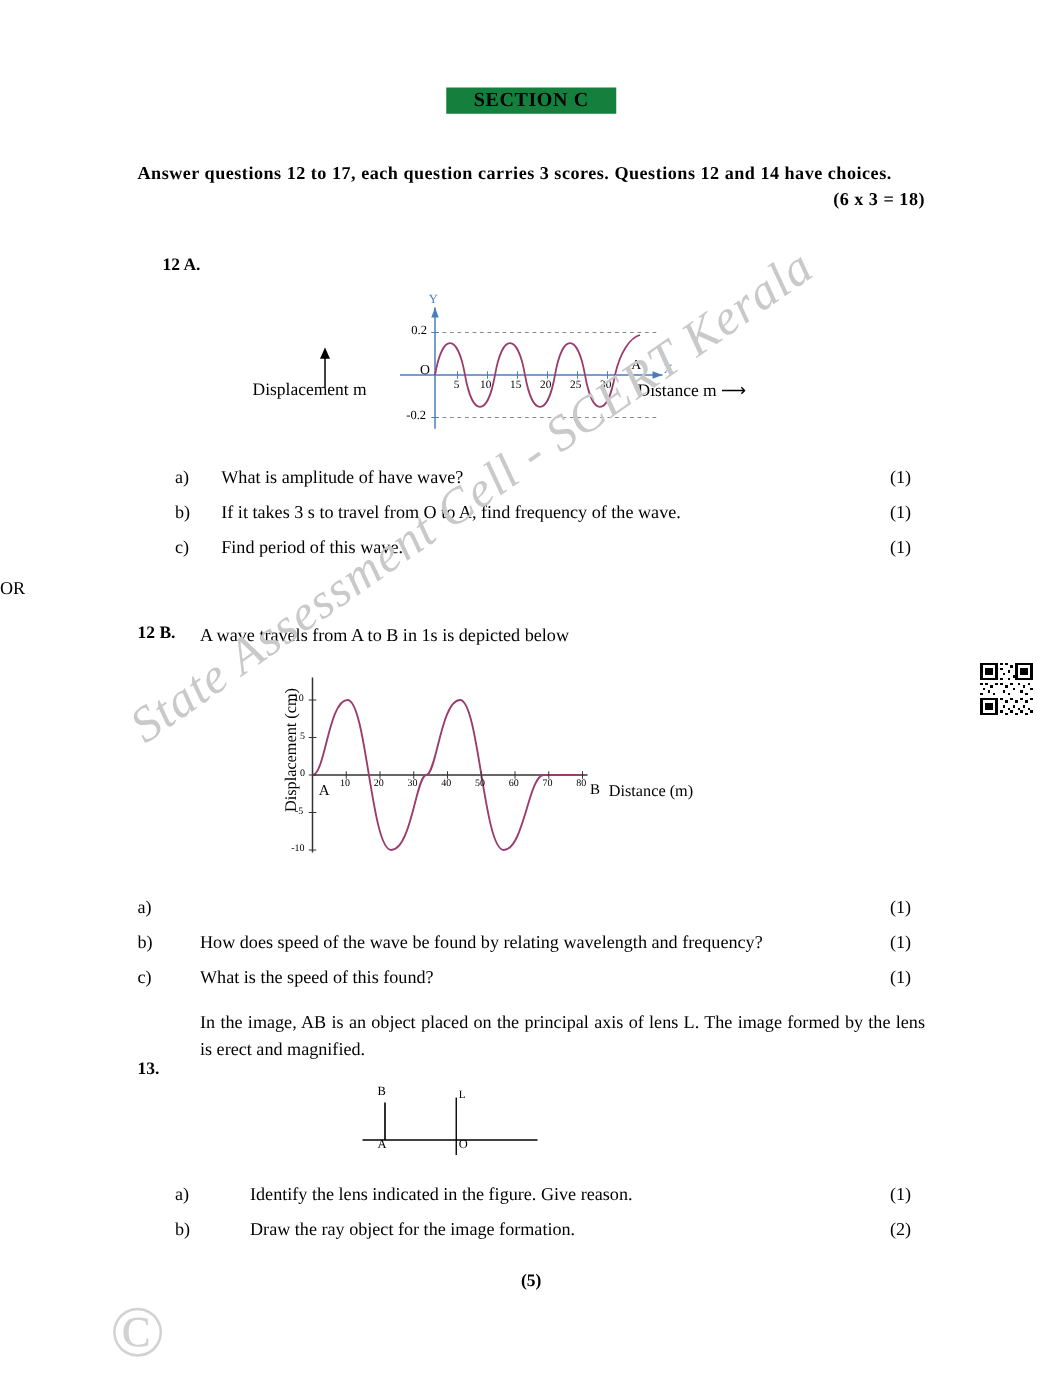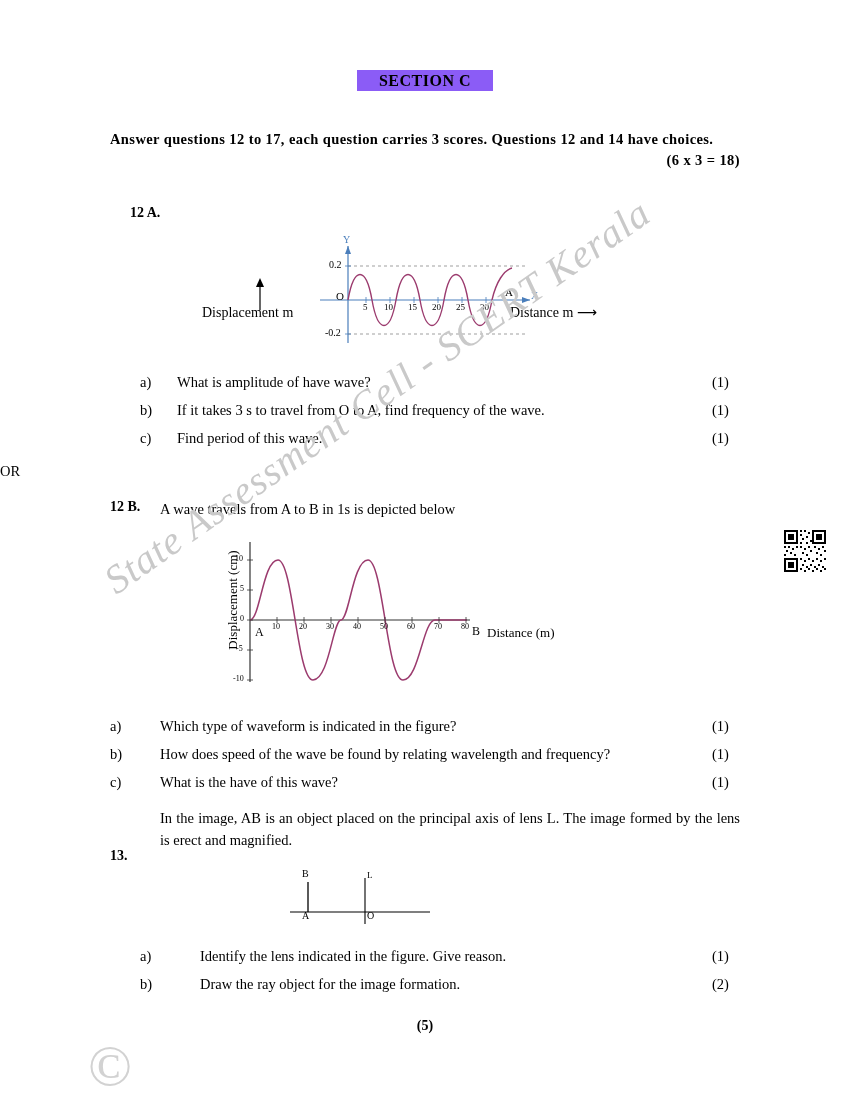--- a/index.html
+++ b/index.html
@@ -27,21 +27,21 @@
     position: absolute;
     top: 72px;
     left: 0;
     width: 850px;
     text-align: center;
     font-weight: bold;
     font-size: 16px;
     letter-spacing: 0.5px;
   }
   .section-head span {
-    background: #8b5cf6;
+    background: #15803d;
     padding: 2px 22px;
   }
 
   
   .instruction {
     position: absolute;
     top: 129px;
     left: 110px;
     width: 630px;
     font-weight: bold;
@@ -261,29 +261,28 @@
     <div style="position:absolute; left:219px; top:92px; font-size:8px;">70</div>
     <div style="position:absolute; left:246px; top:92px; font-size:8px;">80</div>
     
     <div style="position:absolute; left:40px; top:95px; font-size:12px;">A</div>
     <div style="position:absolute; left:257px; top:94px; font-size:12px;">B</div>
     <div style="position:absolute; left:272px; top:95px; font-size:13px;">Distance (m)</div>
     <div style="position:absolute; left:-52px; top:62px; font-size:13px; transform:rotate(-90deg); transform-origin:center; width:140px; text-align:center;">Displacement (cm)</div>
   </div>
 
   <div class="sub-label" style="top:718px; left:110px;">a)</div>
-  <div class="sub-text" style="top:718px; left:160px;">Which type of waveform is indicated in the figure?</div>
   <div class="score" style="top:718px; left:712px;">(1)</div>
 
   <div class="sub-label" style="top:746px; left:110px;">b)</div>
   <div class="sub-text" style="top:746px; left:160px;">How does speed of the wave be found by relating wavelength and frequency?</div>
   <div class="score" style="top:746px; left:712px;">(1)</div>
 
   <div class="sub-label" style="top:774px; left:110px;">c)</div>
-  <div class="sub-text" style="top:774px; left:160px;">What is the have of this wave?</div>
+  <div class="sub-text" style="top:774px; left:160px;">What is the speed of this found?</div>
   <div class="score" style="top:774px; left:712px;">(1)</div>
 
   <div class="q-num" style="top:820px; left:110px;margin-top:28px;">13.</div>
   <div class="q-text" style="top:808px; left:160px; width:580px;">In the image, AB is an object placed on the principal axis of lens L. The image formed by the lens is erect and magnified.</div>
 
   <div class="fig" style="top:872px; left:280px; width:240px; height:60px;">
     <svg width="240" height="60" viewBox="0 0 240 60">
 
       <line x1="10" y1="40" x2="150" y2="40" stroke="#000" stroke-width="1.1"></line>
 

